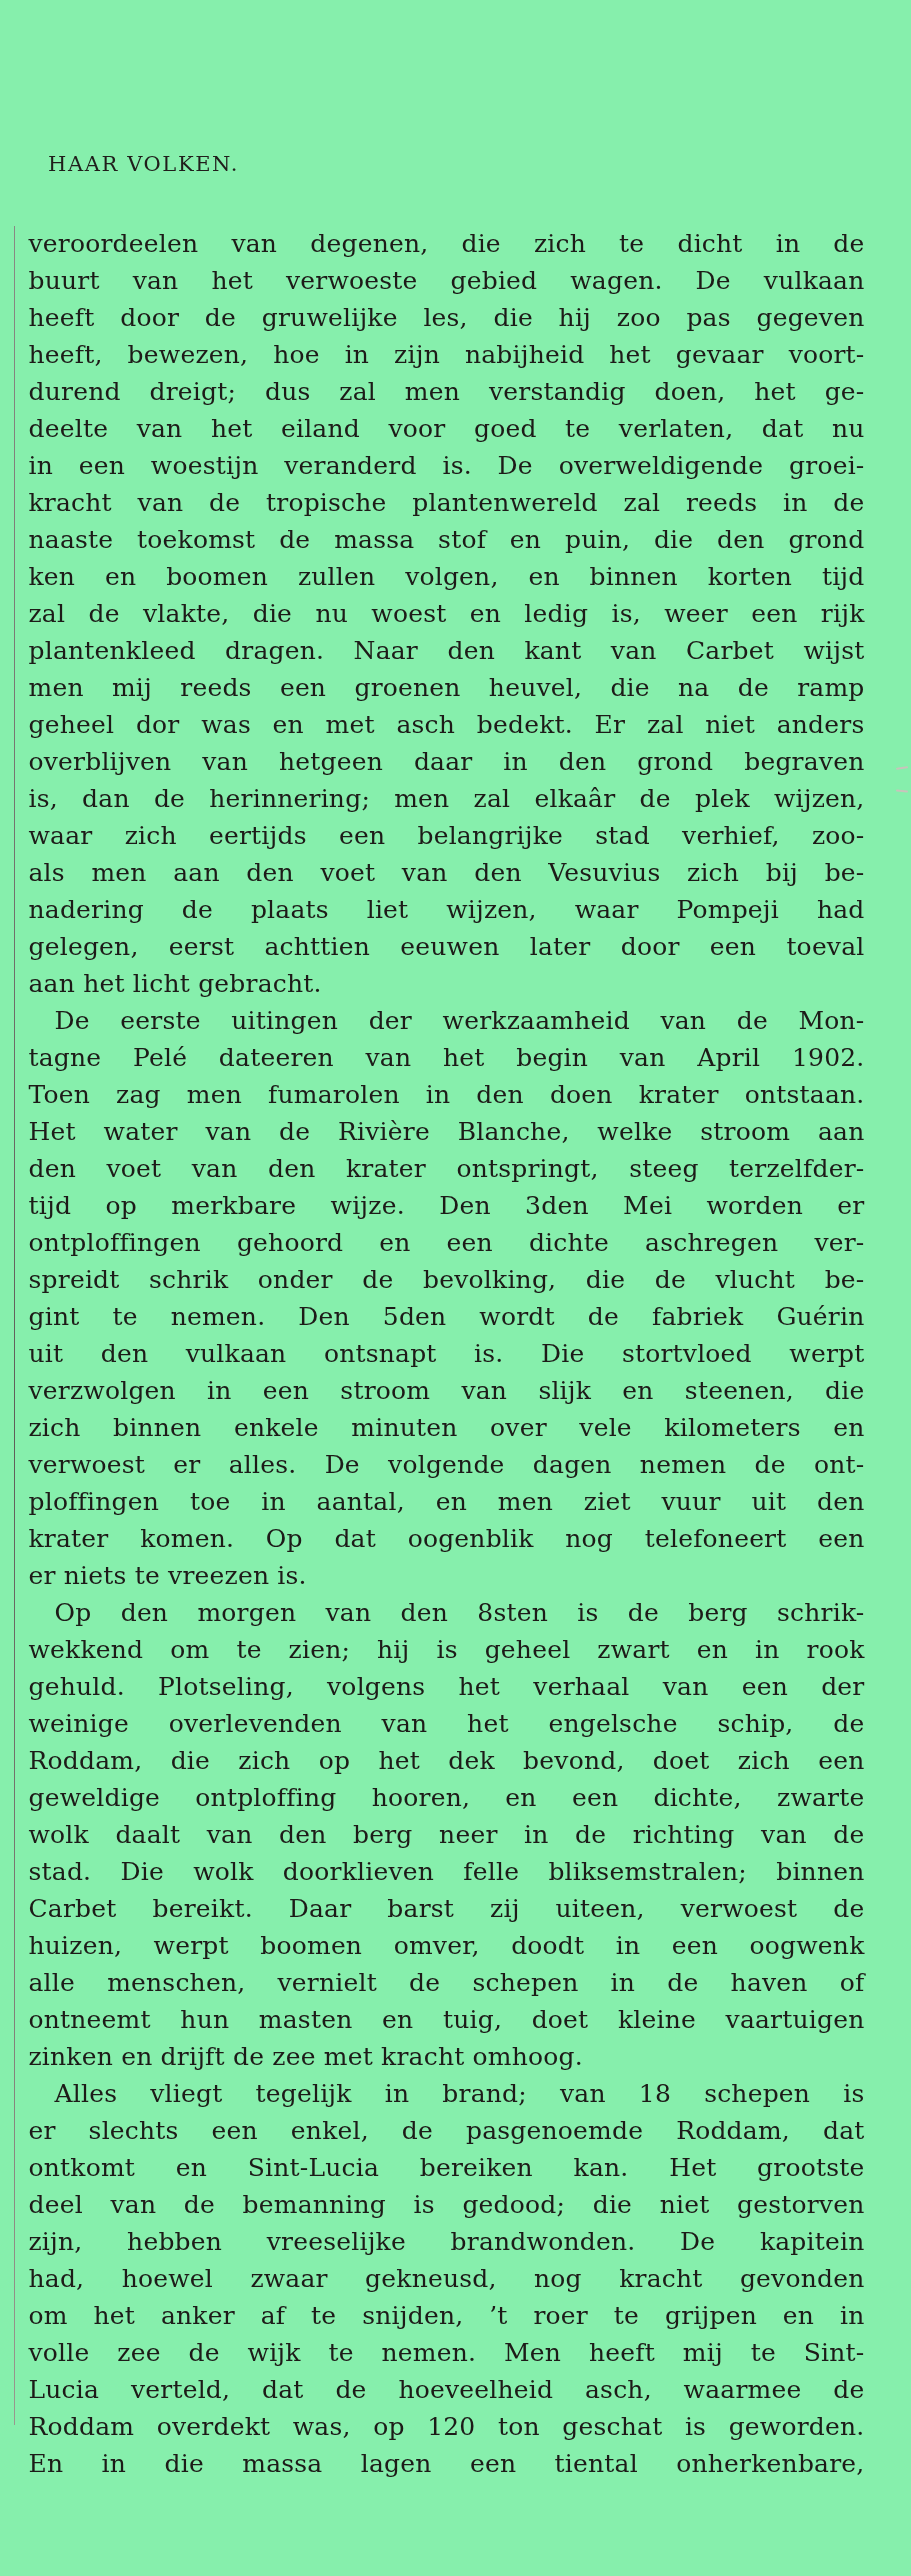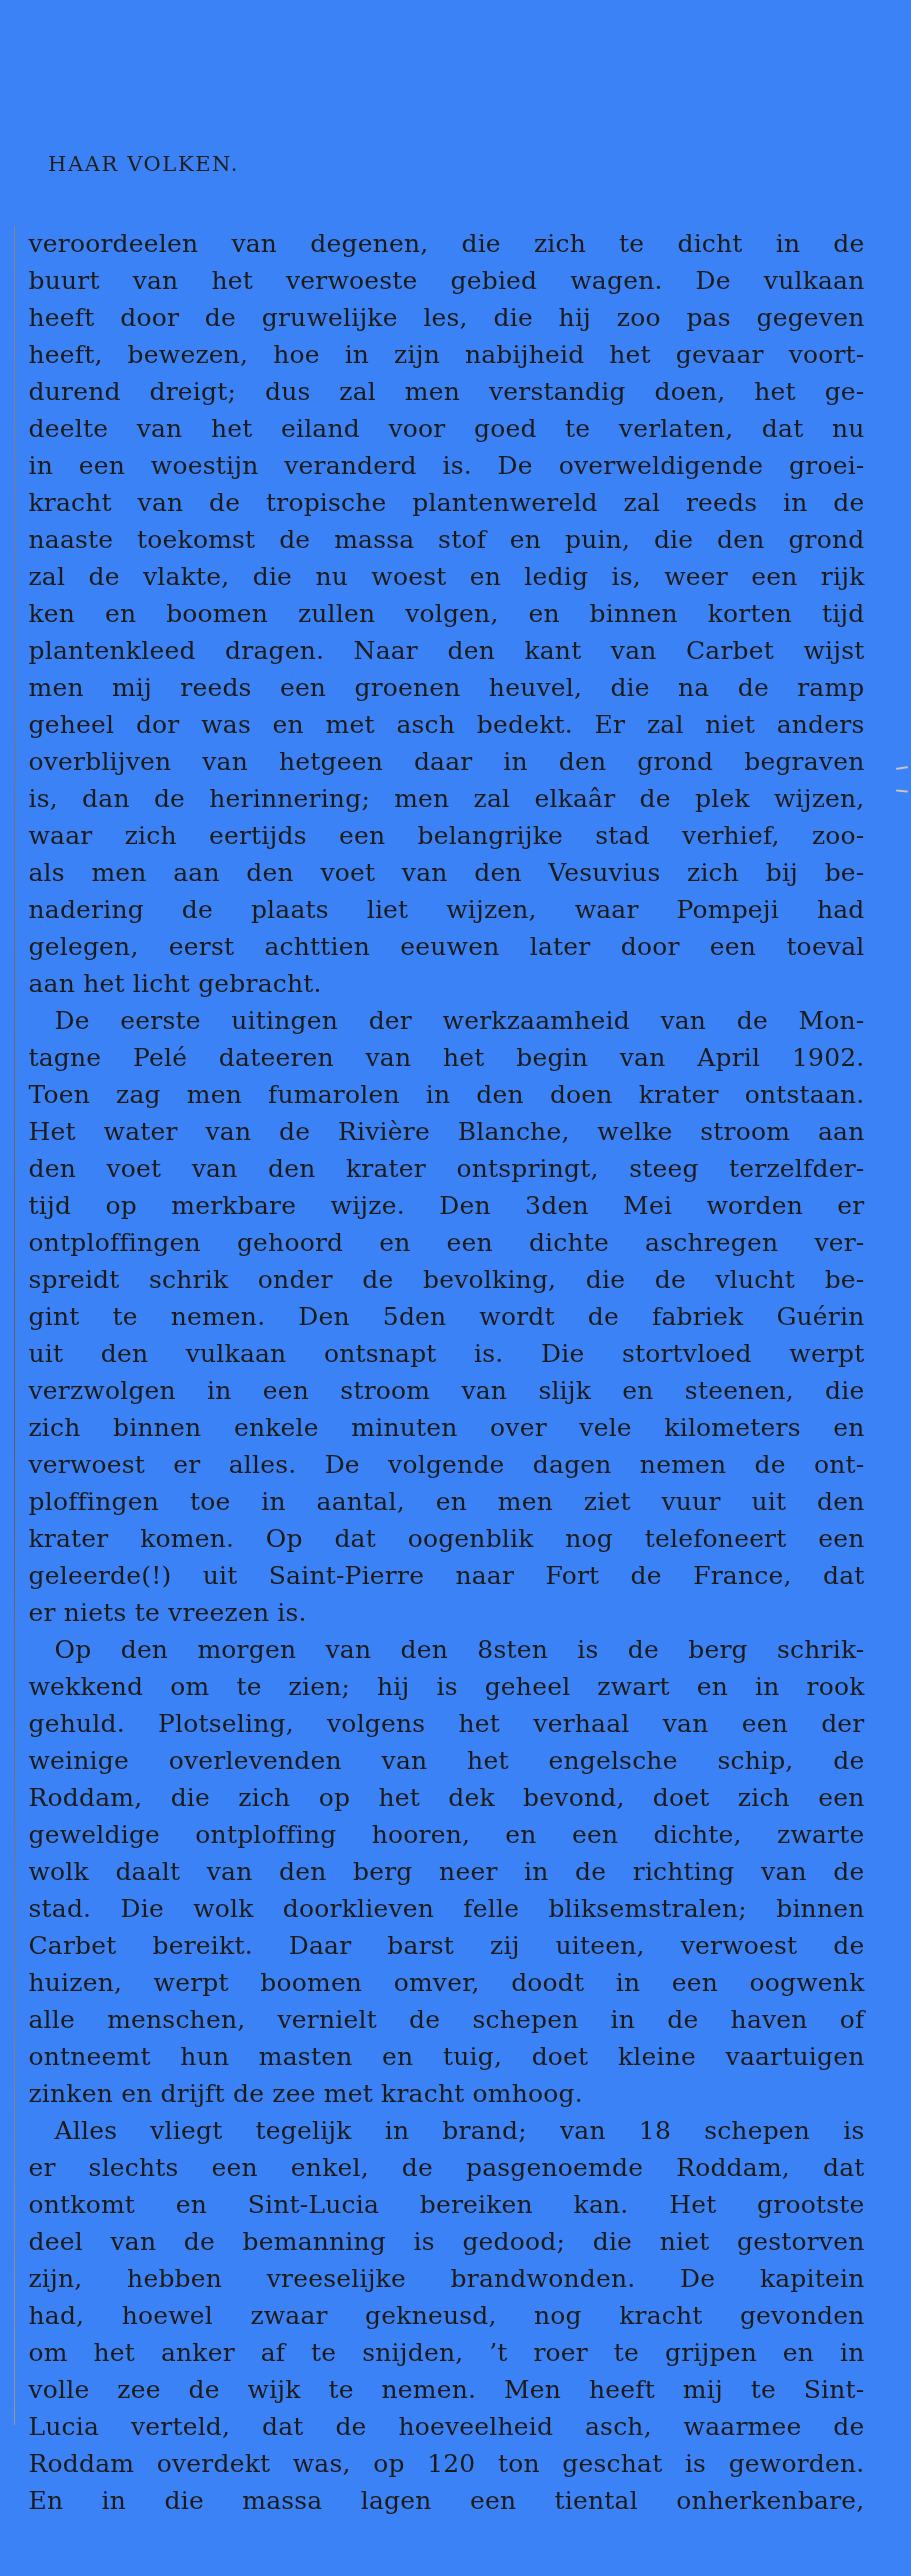--- a/index.html
+++ b/index.html
@@ -7,21 +7,21 @@
     width: 912px;
     height: 2576px;
     position: relative;
     background: #fbfaf6;
     font-family: "DejaVu Serif", "Liberation Serif", serif;
     overflow: hidden;
   }
   .page {
     position: absolute;
     inset: 0;
-    background: #3b82f6;
+    background: #86efac;
   }
   .running-head {
     position: absolute;
     left: 48px;
     top: 152px;
     font-size: 21px;
     letter-spacing: 1.6px;
     color: #201e1b;
     white-space: nowrap;
   }
@@ -72,22 +72,22 @@
       <div>
         <div class="line"><span>veroordeelen van degenen, die zich te dicht in de</span></div>
         <div class="line"><span>buurt van het verwoeste gebied wagen. De vulkaan</span></div>
         <div class="line"><span>heeft door de gruwelijke les, die hij zoo pas gegeven</span></div>
         <div class="line"><span>heeft, bewezen, hoe in zijn nabijheid het gevaar voort-</span></div>
         <div class="line"><span>durend dreigt; dus zal men verstandig doen, het ge-</span></div>
         <div class="line"><span>deelte van het eiland voor goed te verlaten, dat nu</span></div>
         <div class="line"><span>in een woestijn veranderd is. De overweldigende groei-</span></div>
         <div class="line"><span>kracht van de tropische plantenwereld zal reeds in de</span></div>
         <div class="line"><span>naaste toekomst de massa stof en puin, die den grond</span></div>
+        <div class="line"><span>ken en boomen zullen volgen, en binnen korten tijd</span></div>
         <div class="line"><span>zal de vlakte, die nu woest en ledig is, weer een rijk</span></div>
-        <div class="line"><span>ken en boomen zullen volgen, en binnen korten tijd</span></div>
         <div class="line"><span>plantenkleed dragen. Naar den kant van Carbet wijst</span></div>
         <div class="line"><span>men mij reeds een groenen heuvel, die na de ramp</span></div>
         <div class="line"><span>geheel dor was en met asch bedekt. Er zal niet anders</span></div>
         <div class="line"><span>overblijven van hetgeen daar in den grond begraven</span></div>
         <div class="line"><span>is, dan de herinnering; men zal elkaâr de plek wijzen,</span></div>
         <div class="line"><span>waar zich eertijds een belangrijke stad verhief, zoo-</span></div>
         <div class="line"><span>als men aan den voet van den Vesuvius zich bij be-</span></div>
         <div class="line"><span>nadering de plaats liet wijzen, waar Pompeji had</span></div>
         <div class="line"><span>gelegen, eerst achttien eeuwen later door een toeval</span></div>
         <div class="line last"><span>aan het licht gebracht.</span></div>
@@ -101,21 +101,20 @@
         <div class="line"><span>tijd op merkbare wijze. Den 3den Mei worden er</span></div>
         <div class="line"><span>ontploffingen gehoord en een dichte aschregen ver-</span></div>
         <div class="line"><span>spreidt schrik onder de bevolking, die de vlucht be-</span></div>
         <div class="line"><span>gint te nemen. Den 5den wordt de fabriek Guérin</span></div>
         <div class="line"><span>uit den vulkaan ontsnapt is. Die stortvloed werpt</span></div>
         <div class="line"><span>verzwolgen in een stroom van slijk en steenen, die</span></div>
         <div class="line"><span>zich binnen enkele minuten over vele kilometers en</span></div>
         <div class="line"><span>verwoest er alles. De volgende dagen nemen de ont-</span></div>
         <div class="line"><span>ploffingen toe in aantal, en men ziet vuur uit den</span></div>
         <div class="line"><span>krater komen. Op dat oogenblik nog telefoneert een</span></div>
-        <div class="line"><span>geleerde(!) uit Saint-Pierre naar Fort de France, dat</span></div>
         <div class="line last"><span>er niets te vreezen is.</span></div>
       </div>
       <div>
         <div class="line indent"><span>Op den morgen van den 8sten is de berg schrik-</span></div>
         <div class="line"><span>wekkend om te zien; hij is geheel zwart en in rook</span></div>
         <div class="line"><span>gehuld. Plotseling, volgens het verhaal van een der</span></div>
         <div class="line"><span>weinige overlevenden van het engelsche schip, de</span></div>
         <div class="line"><span class="italic">Roddam</span><span>, die zich op het dek bevond, doet zich een</span></div>
         <div class="line"><span>geweldige ontploffing hooren, en een dichte, zwarte</span></div>
         <div class="line"><span>wolk daalt van den berg neer in de richting van de</span></div>

